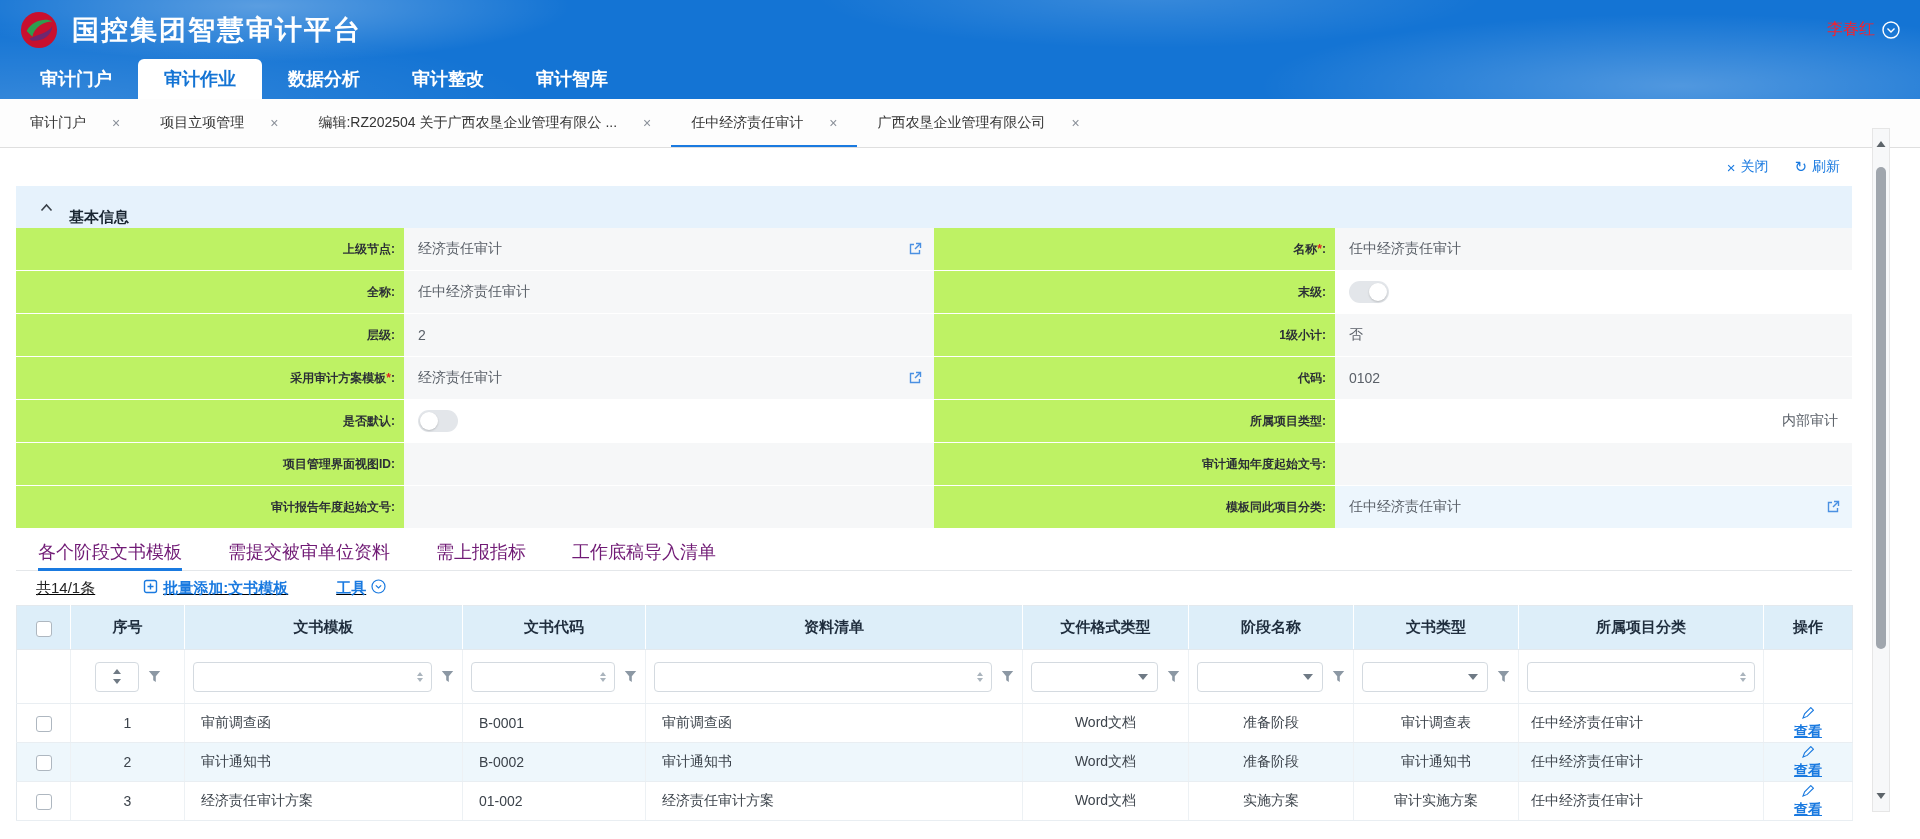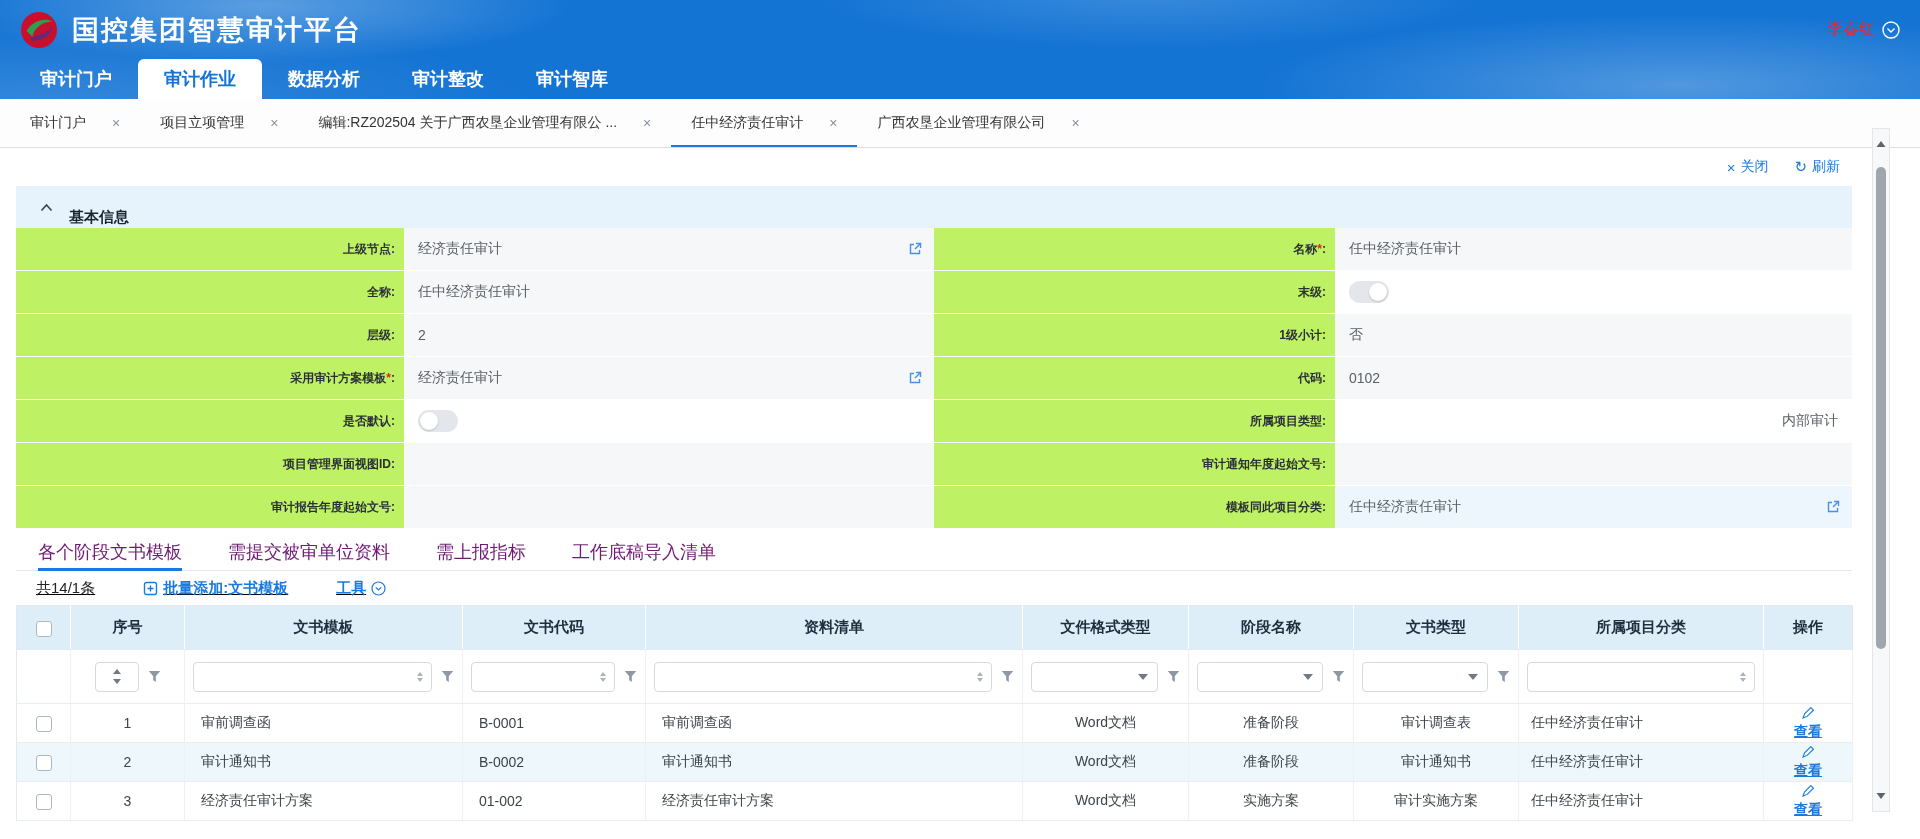--- a/index.html
+++ b/index.html
@@ -60,21 +60,21 @@
   .toggle.on  .knob { right:2px; }
   .toggle.off .knob { left:2px; }
 
   
   .sub-tabs { margin-top:6px; height:36px; display:flex; gap:46px; align-items:center;
     padding:0 22px; border-bottom:1px solid #e4e7ea; }
   .sub-tab { font-size:18px; color:#701a75; height:36px; line-height:34px; cursor:pointer; }
   .sub-tab.active { box-shadow:inset 0 -3px 0 #1a7ae0; }
   .tbl-toolbar { height:34px; display:flex; align-items:center; gap:24px; padding:0 20px;text-decoration:underline; }
   .tb-count { font-size:15px; color:#222; }
-  .tb-link { color:#1a7ae0; font-size:15px; font-weight:bold; display:flex; align-items:center; gap:5px; cursor:pointer;padding-left:24px; }
+  .tb-link { color:#1a7ae0; font-size:15px; font-weight:bold; display:flex; align-items:flex-start; gap:5px; cursor:pointer;padding-left:24px; }
 
   
   table.grid { width:1836px; border-collapse:collapse; table-layout:fixed;
     border:1px solid #e3e9ee; }
   .grid th { background:#ddeef9; height:44px; font-size:15px; font-weight:bold; color:#1f2d3d;
     border-right:1px solid #fff; border-bottom:1px solid #e3e9ee; text-align:center; }
   .grid th:last-child { border-right:none; }
   .grid td { border-right:1px solid #edf1f4; border-bottom:1px solid #e9eef2;
     font-size:14px; color:#3c434b; height:39px; background:#fff; }
   .grid tr.stripe td { background:#eef7fc; }

